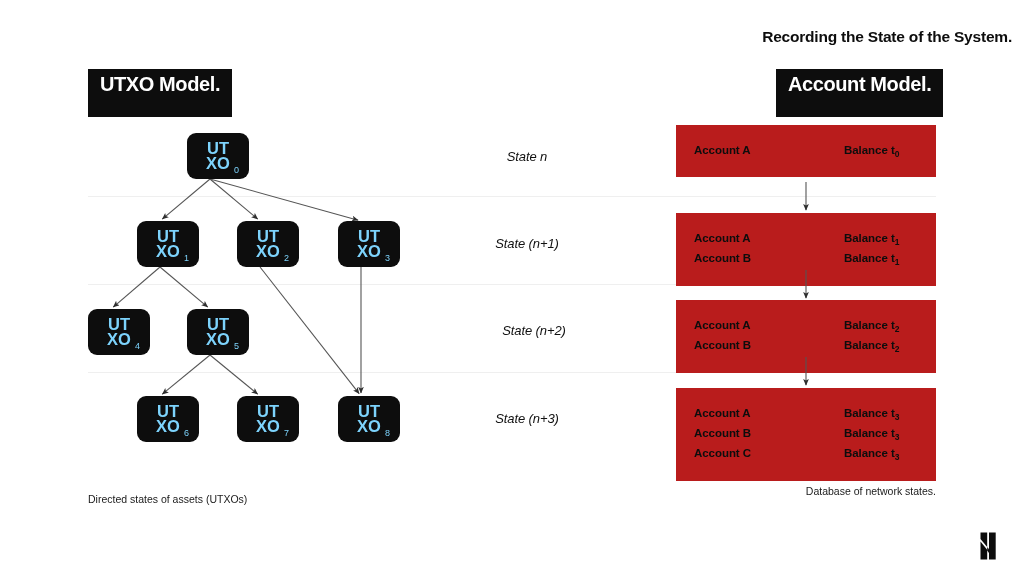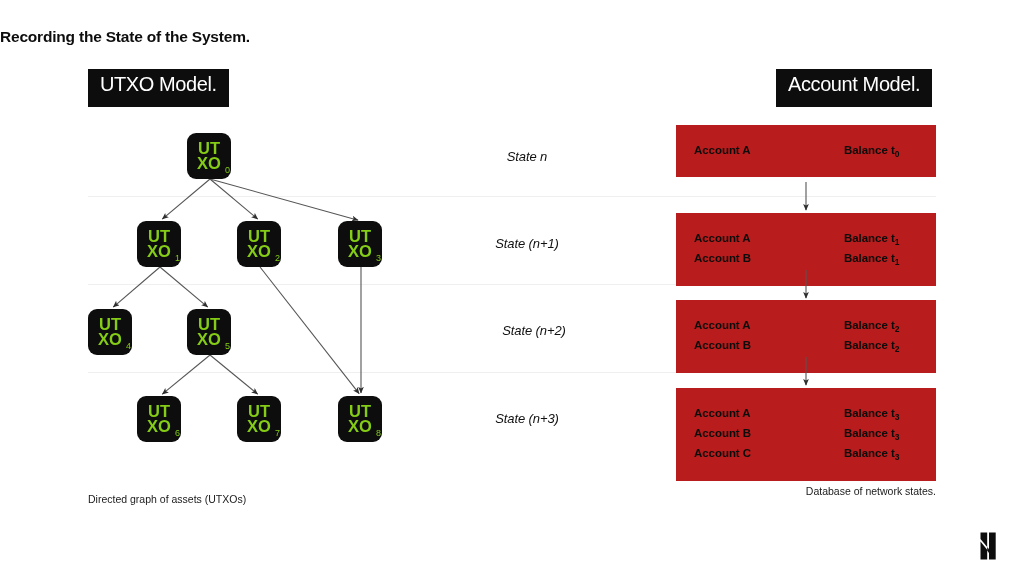--- a/index.html
+++ b/index.html
@@ -7,51 +7,51 @@
     width: 1024px; height: 576px;
     background: #ffffff;
     font-family: "Liberation Sans", sans-serif;
     overflow: hidden;
   }
   #stage { position: relative; width: 1024px; height: 576px; }
 
   
   .page-title {
     position: absolute; left: 0; top: 28px; width: 1012px;
-    text-align: left;
+    text-align: right;
     font-size: 15.5px; font-weight: bold; letter-spacing: -0.2px;
     color: #0d0d0d;
   }
 
   
   .badge {
     position: absolute;
     background: #0d0d0d; color: #ffffff;
-    font-size: 20px; font-weight: normal; letter-spacing: -0.4px;
-    padding: 5px 12px 13px 12px;
+    font-size: 20px; font-weight: bold; letter-spacing: -0.4px;
+    padding: 5px 12px 23px 12px;
     line-height: 1;
     white-space: nowrap;
   }
   #badge-utxo    { left: 88px;  top: 69px; }
   #badge-account { left: 776px; top: 69px; }
 
   
   .row-sep {
     position: absolute; left: 88px; width: 848px; height: 1px;
     background: #efefef;
   }
 
   
   #utxo-graph { position: absolute; left: 0; top: 0; width: 460px; height: 500px; }
   .utxo-node {
     position: absolute;
-    width: 44px; height: 46px;
+    width: 62px; height: 46px;
     background: #0d0d0d;
     border-radius: 9px;
-    color: #84cc16;
+    color: #7dd3fc;
     display: flex; flex-direction: column;
     align-items: center; justify-content: center;
     z-index: 5;
   }
   .utxo-lines {
     display: block; text-align: center;
     font-size: 16.5px; font-weight: bold; line-height: 0.92;
     letter-spacing: 0.1px;
     position: relative;
   }
@@ -217,21 +217,21 @@
           <span class="bal"><span>Balance t</span><span class="sub">3</span></span>
         </div>
         <div class="acct-row">
           <span>Account C</span>
           <span class="bal"><span>Balance t</span><span class="sub">3</span></span>
         </div>
       </div>
     </div>
 
   <div class="caption" id="caption-left">
-    <div>Directed graph of assets (UTXOs)</div>
+    <div>Directed states of assets (UTXOs)</div>
   </div>
   <div class="caption" id="caption-right">Database of network states.</div>
 
   <svg id="logo" viewBox="0 0 30 32">
     <path d="M3.5 2.5 L10.2 2.5 L10.2 17.0 L3.5 9.0 Z" fill="#0d0d0d"></path>
     <path d="M3.5 11.5 L10.2 19.8 L10.2 29.5 L3.5 29.5 Z" fill="#0d0d0d"></path>
     <path d="M12.0 2.5 L18.7 2.5 L18.7 29.5 L12.0 29.5 Z" fill="#0d0d0d"></path>
     <path d="M10.2 17.0 L12.0 19.2 L12.0 23.0 L10.2 20.6 Z" fill="#0d0d0d"></path>
   </svg>
 

